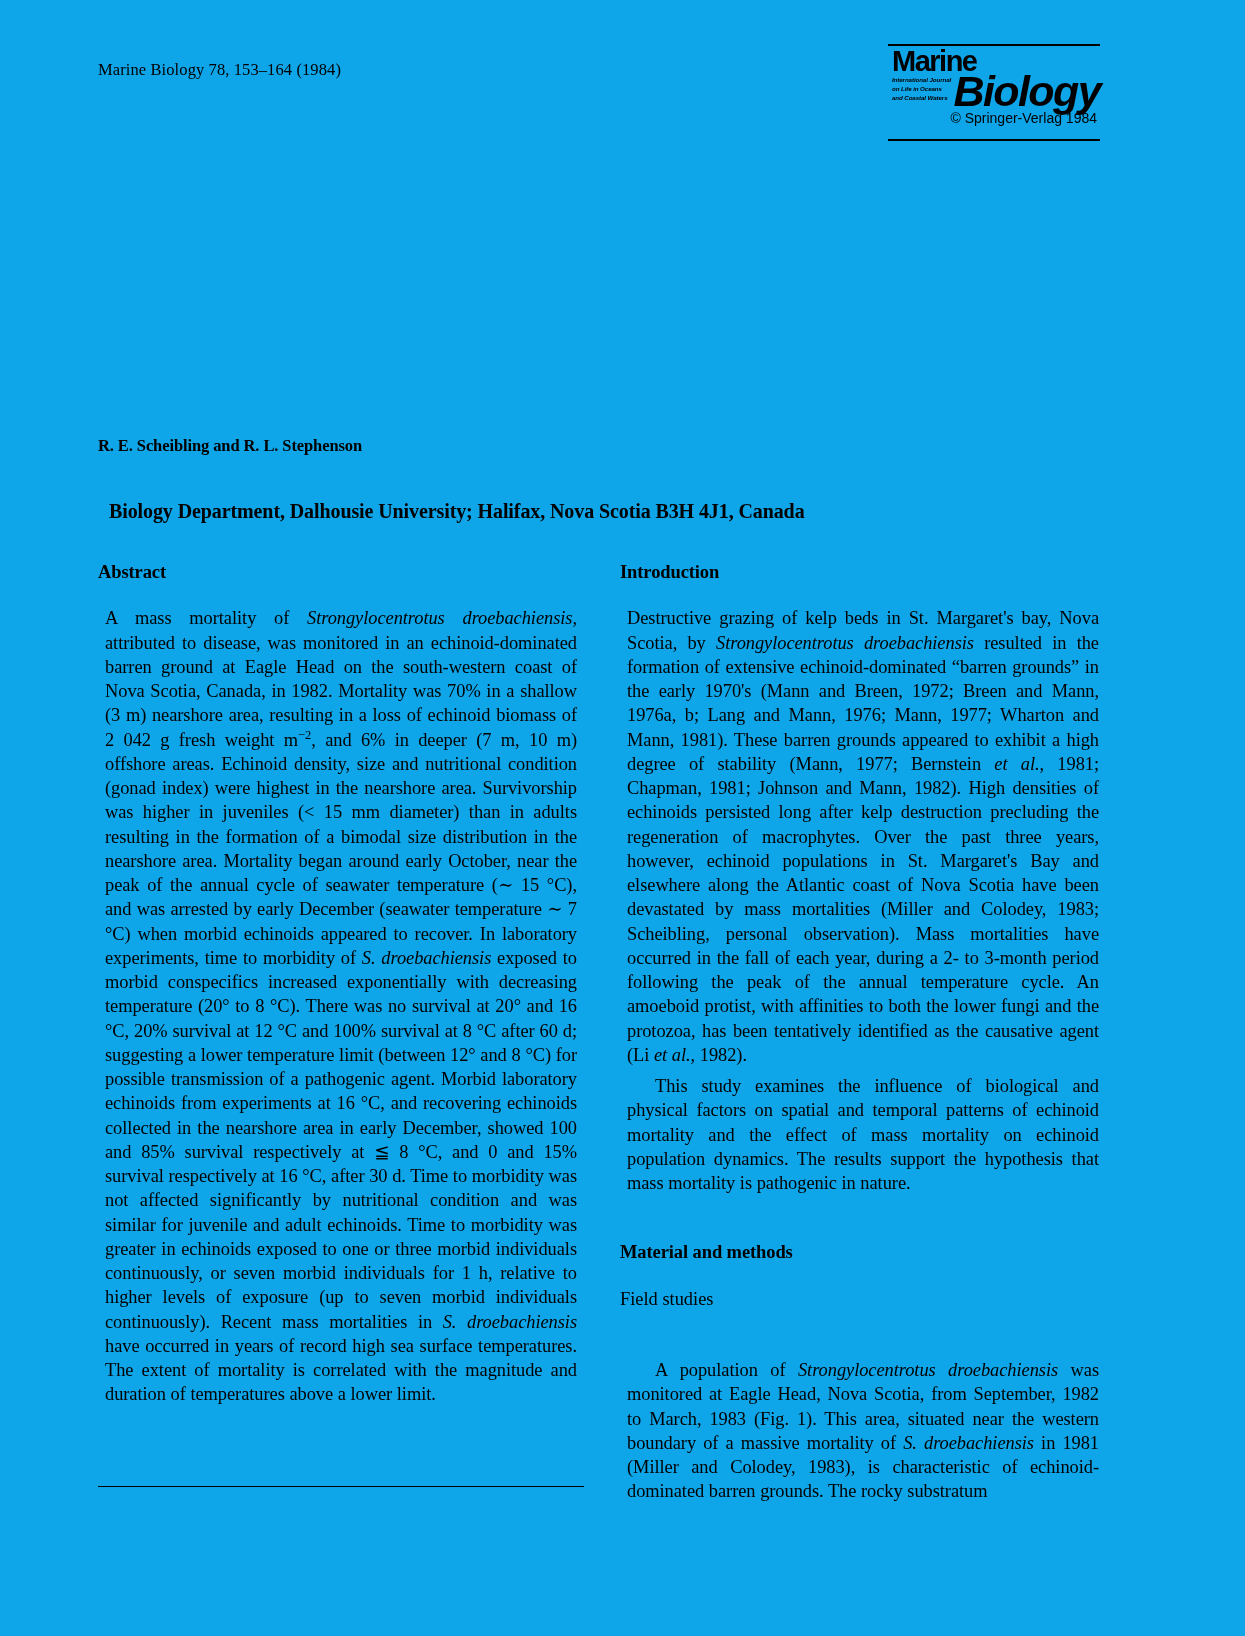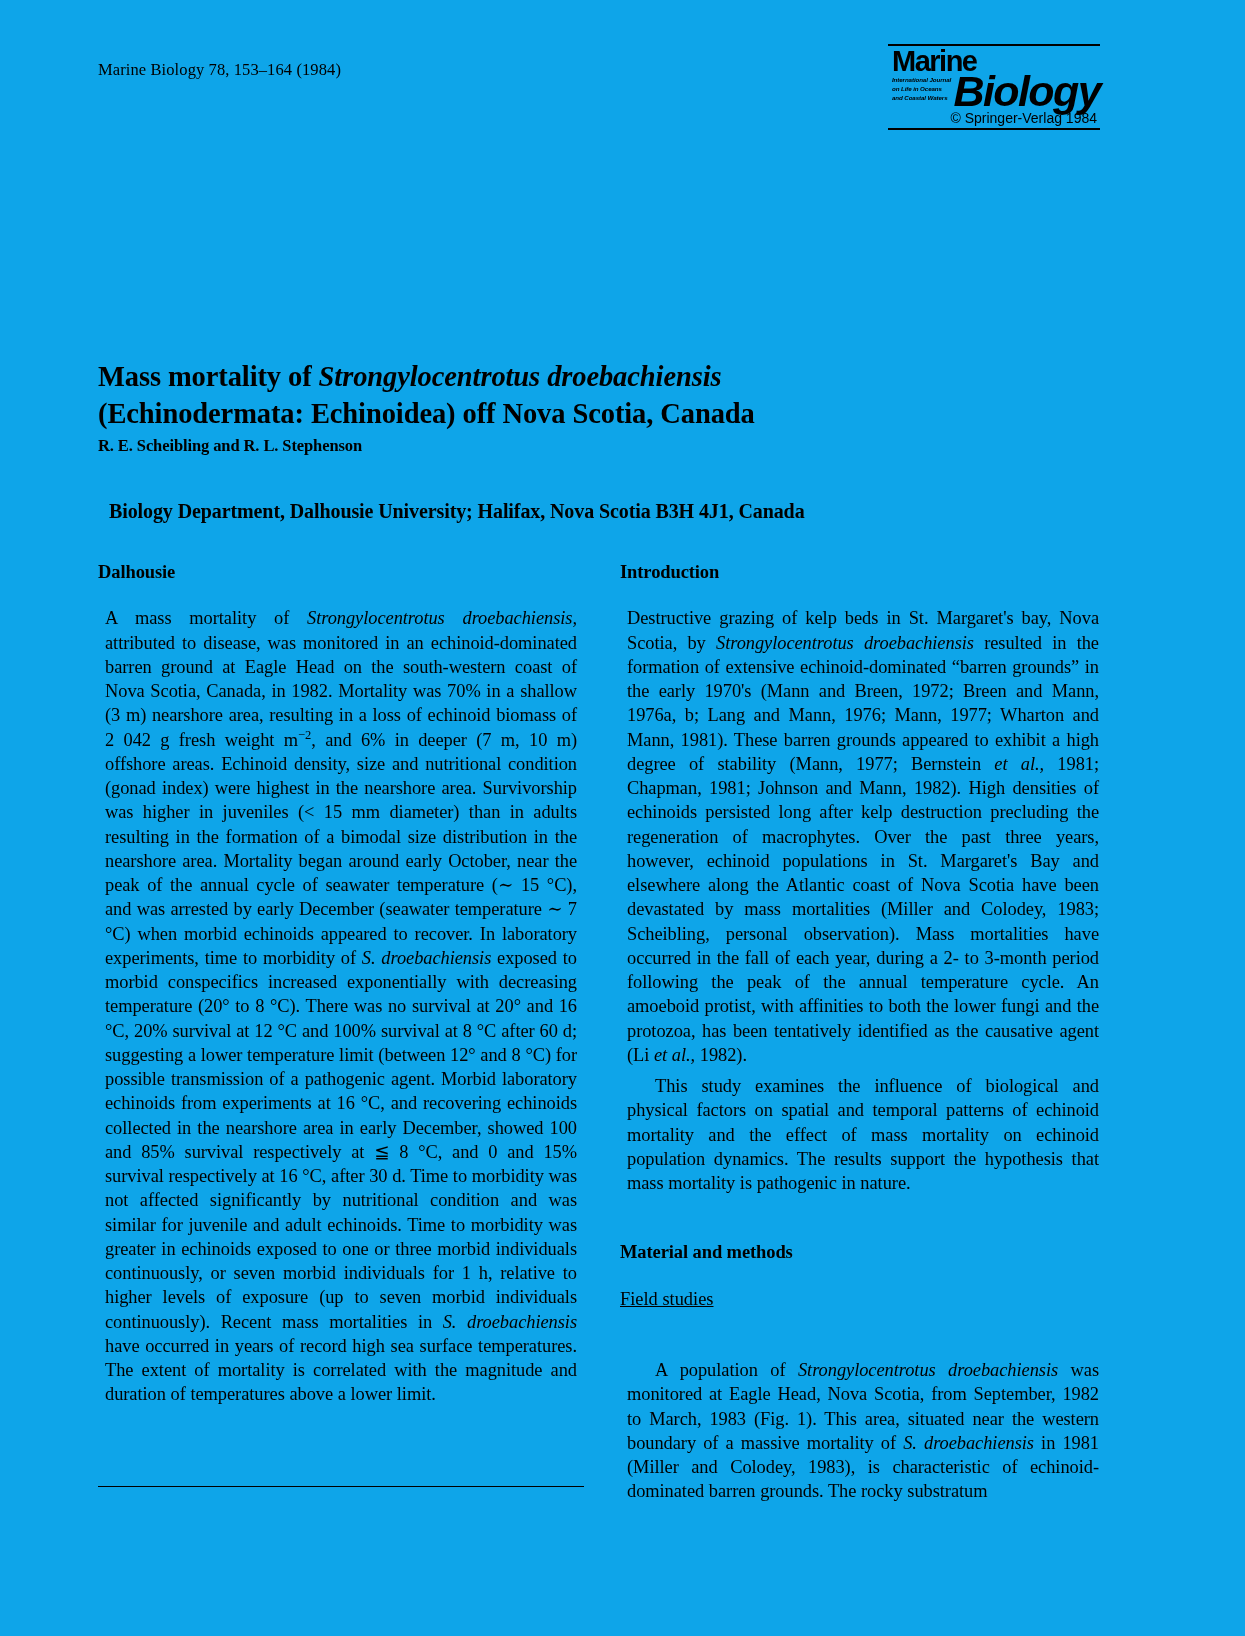--- a/index.html
+++ b/index.html
@@ -75,21 +75,21 @@
     line-height: 0.92;
     letter-spacing: -1.6px;
     white-space: nowrap;
   }
   .logo-copyright {
     font-family: "Liberation Sans", "DejaVu Sans", sans-serif;
     font-size: 14px;
     text-align: right;
     padding-right: 3px;
     margin-top: -2px;
-    padding-bottom: 1px;
+    padding-bottom: 12px;
     white-space: nowrap;
   }
 
   
   .title {
     position: absolute;
     left: 98px;
     top: 340px;
     width: 880px;
     font-family: "Liberation Serif", "DejaVu Serif", serif;
@@ -131,21 +131,20 @@
   .section-head {
     font-weight: bold;
     font-size: 18.5px;
     margin: 0 0 22px 0;
     letter-spacing: -0.1px;
   }
   .sub-head {
     font-weight: normal;
     font-size: 18.4px;
     margin: 0 0 14px 0;
-    text-decoration: underline;
   }
   .body-p {
     margin: 7px;
     text-align: justify;
     text-justify: inter-word;
     hyphens: none;
     letter-spacing: -0.05px;
     word-spacing: 0.1px;
   }
   .body-p.indent { text-indent: 28px; }
@@ -178,30 +177,26 @@
       <div class="logo-sub">
         <div>International Journal</div>
         <div>on Life in Oceans</div>
         <div>and Coastal Waters</div>
       </div>
       <div class="logo-biology">Biology</div>
     </div>
     <div class="logo-copyright">© Springer-Verlag 1984</div>
   </div>
 
-  <h1 class="title">
-    <span>Mass mortality of </span><span class="sci">Strongylocentrotus droebachiensis</span><br>
-    <span>(Echinodermata: Echinoidea) off Nova Scotia, Canada</span>
-  </h1>
 
   <div class="authors">R. E. Scheibling and R. L. Stephenson</div>
   <div class="affiliation">Biology Department, Dalhousie University; Halifax, Nova Scotia B3H 4J1, Canada</div>
 
   <div class="col col-left">
-    <div class="section-head">Dalhousie</div>
+    <div class="section-head">Abstract</div>
     <p class="body-p">A mass mortality of <i>Strongylocentrotus droebachiensis,</i> attributed to disease, was monitored in an echinoid-dominated barren ground at Eagle Head on the south-western coast of Nova Scotia, Canada, in 1982. Mortality was 70% in a shallow (3 m) nearshore area, resulting in a loss of echinoid biomass of 2 042 g fresh weight m<sup>−2</sup>, and 6% in deeper (7 m, 10 m) offshore areas. Echinoid density, size and nutritional condition (gonad index) were highest in the nearshore area. Survivorship was higher in juveniles (&lt; 15 mm diameter) than in adults resulting in the formation of a bimodal size distribution in the nearshore area. Mortality began around early October, near the peak of the annual cycle of seawater temperature (∼ 15 °C), and was arrested by early December (seawater temperature ∼ 7 °C) when morbid echinoids appeared to recover. In laboratory experiments, time to morbidity of <i>S. droebachiensis</i> exposed to morbid conspecifics increased exponentially with decreasing temperature (20° to 8 °C). There was no survival at 20° and 16 °C, 20% survival at 12 °C and 100% survival at 8 °C after 60 d; suggesting a lower temperature limit (between 12° and 8 °C) for possible transmission of a pathogenic agent. Morbid laboratory echinoids from experiments at 16 °C, and recovering echinoids collected in the nearshore area in early December, showed 100 and 85% survival respectively at ≦ 8 °C, and 0 and 15% survival respectively at 16 °C, after 30 d. Time to morbidity was not affected significantly by nutritional condition and was similar for juvenile and adult echinoids. Time to morbidity was greater in echinoids exposed to one or three morbid individuals continuously, or seven morbid individuals for 1 h, relative to higher levels of exposure (up to seven morbid individuals continuously). Recent mass mortalities in <i>S. droebachiensis</i> have occurred in years of record high sea surface temperatures. The extent of mortality is correlated with the magnitude and duration of temperatures above a lower limit.</p>
   </div>
 
   <div class="col col-right">
     <div class="section-head">Introduction</div>
     <p class="body-p">Destructive grazing of kelp beds in St. Margaret's bay, Nova Scotia, by <i>Strongylocentrotus droebachiensis</i> resulted in the formation of extensive echinoid-dominated “barren grounds” in the early 1970's (Mann and Breen, 1972; Breen and Mann, 1976a, b; Lang and Mann, 1976; Mann, 1977; Wharton and Mann, 1981). These barren grounds appeared to exhibit a high degree of stability (Mann, 1977; Bernstein <i>et al.,</i> 1981; Chapman, 1981; Johnson and Mann, 1982). High densities of echinoids persisted long after kelp destruction precluding the regeneration of macrophytes. Over the past three years, however, echinoid populations in St. Margaret's Bay and elsewhere along the Atlantic coast of Nova Scotia have been devastated by mass mortalities (Miller and Colodey, 1983; Scheibling, personal observation). Mass mortalities have occurred in the fall of each year, during a 2- to 3-month period following the peak of the annual temperature cycle. An amoeboid protist, with affinities to both the lower fungi and the protozoa, has been tentatively identified as the causative agent (Li <i>et al.,</i> 1982).</p>
     <p class="body-p indent">This study examines the influence of biological and physical factors on spatial and temporal patterns of echinoid mortality and the effect of mass mortality on echinoid population dynamics. The results support the hypothesis that mass mortality is pathogenic in nature.</p>
     <div class="gap-lg"></div>
     <div class="section-head">Material and methods</div>
     <div class="sub-head">Field studies</div>

